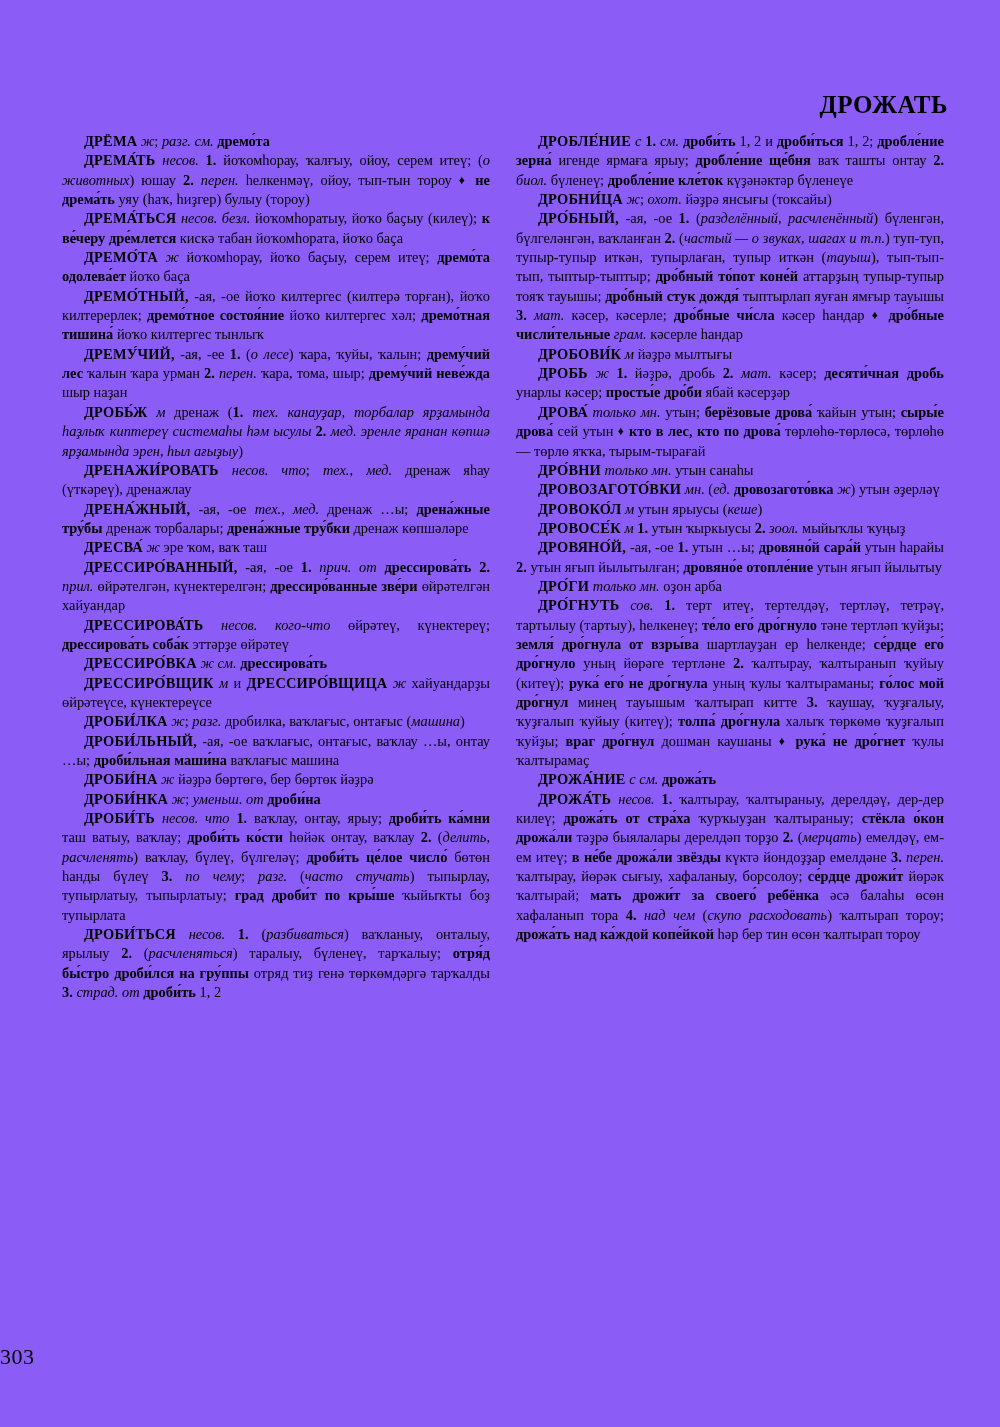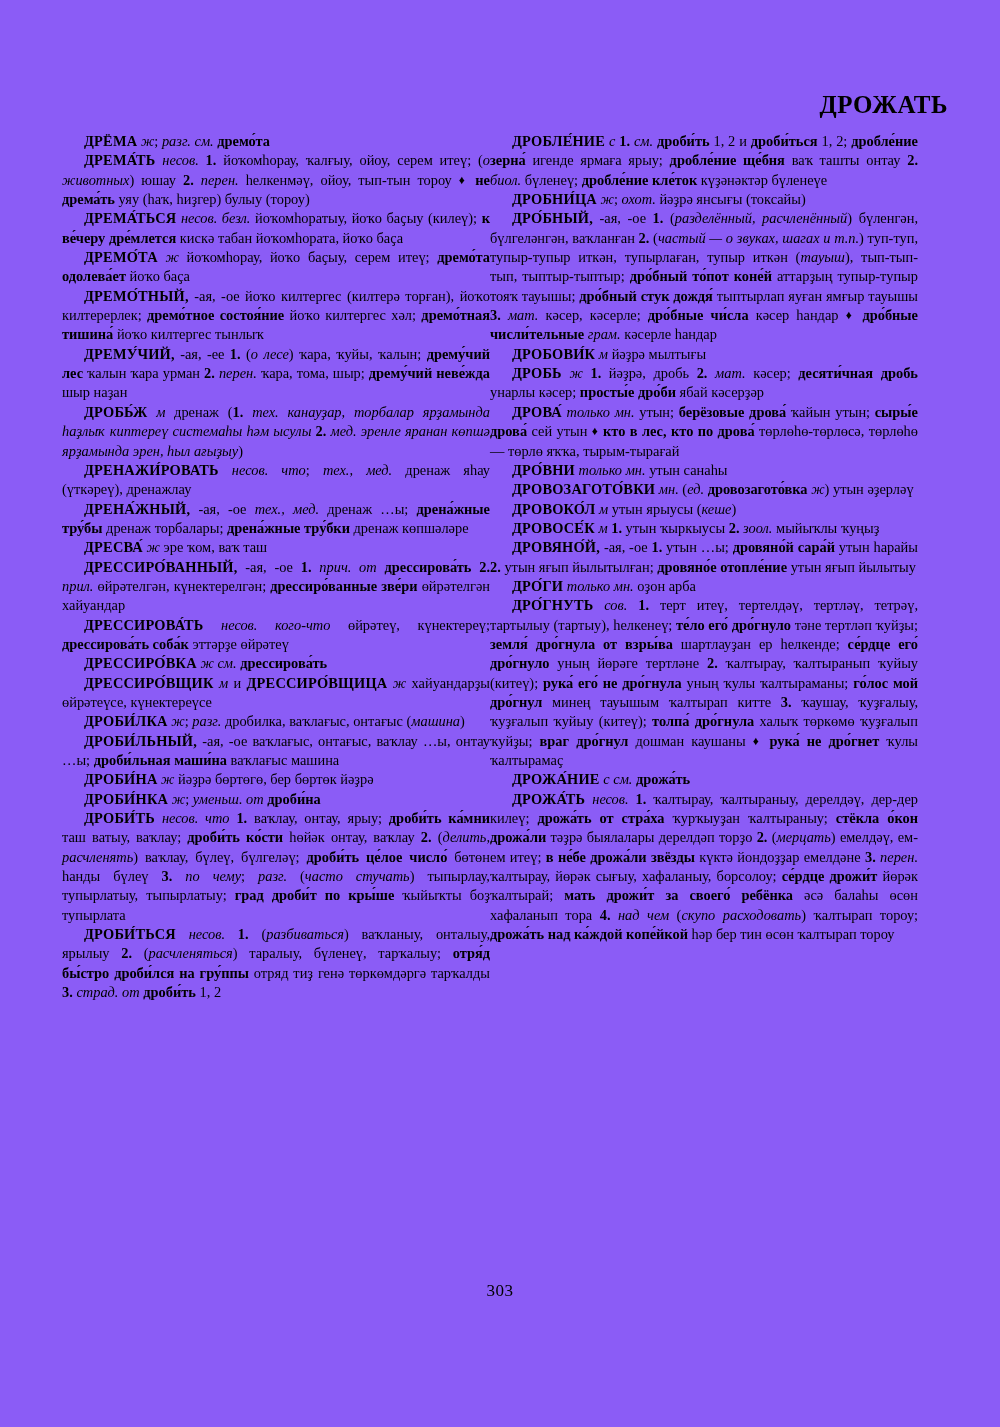--- a/index.html
+++ b/index.html
@@ -31,20 +31,21 @@
     letter-spacing: 0.5px;
     line-height: 1;
     white-space: nowrap;
   }
   .columns {
     position: absolute;
     left: 62px;
     top: 132px;
     width: 882px;
     display: flex;
+    gap: 26px;
   }
   .col {
     width: 428px;
     font-size: 14.4px;
     line-height: 19.35px;
     text-align: justify;
     text-justify: inter-word;
     hyphens: manual;
   }
   .col p {
@@ -59,23 +60,23 @@
   }
   .lozenge {
     font-weight: normal;
     font-size: 12px;
     vertical-align: 1px;
   }
   .folio {
     position: absolute;
     left: 0;
     right: 0;
-    top: 1281px;
-    text-align: center;
-    font-size: 17px;
+    top: 1344px;
+    text-align: left;
+    font-size: 22px;
     letter-spacing: 0.5px;
   }
   
   .col p { word-spacing: 0; }
 </style>
 </head>
 <body>
 
 <div class="page">
 

